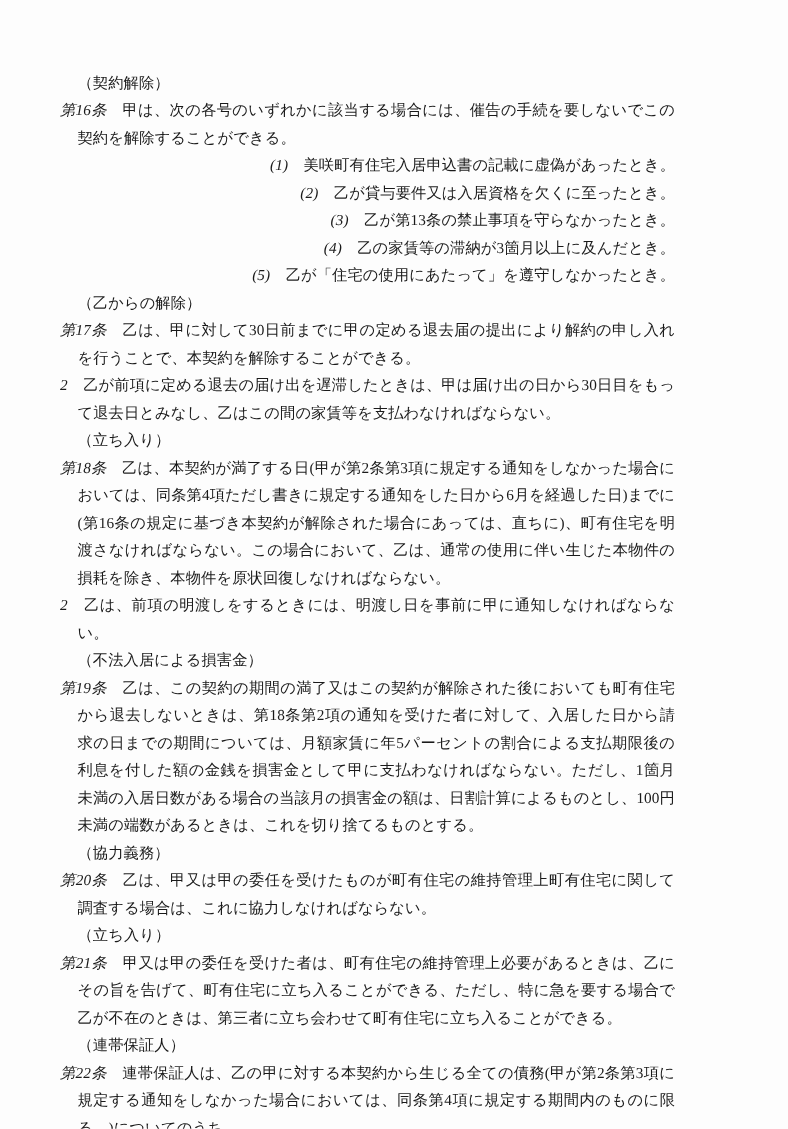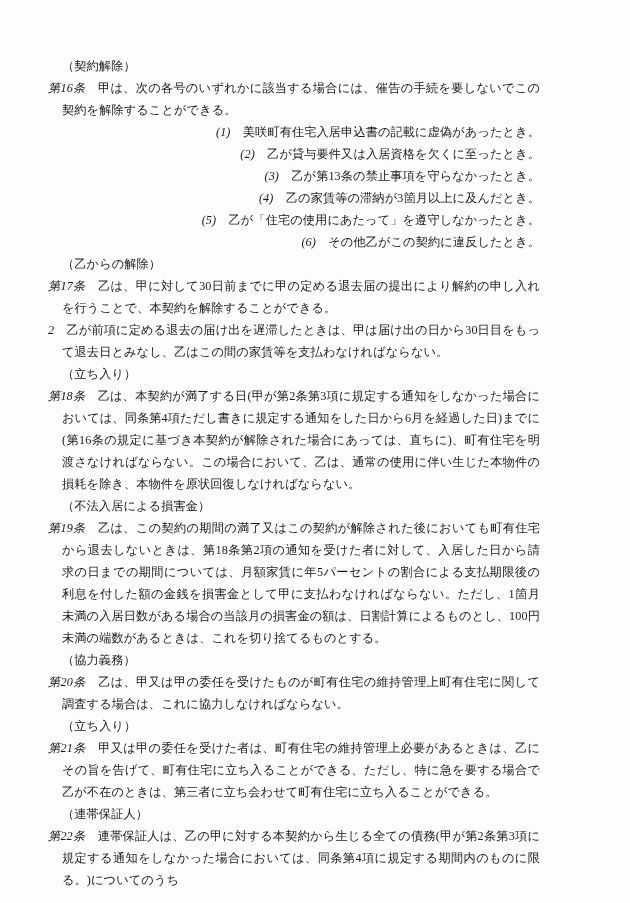--- a/index.html
+++ b/index.html
@@ -77,26 +77,26 @@
 
 <div class="page">
   <div class="doc-body" id="doc-body">
       <p class="blk blk-heading"><span>（契約解除）</span></p>
       <p class="blk blk-article"><span class="marker">第16条</span><span class="marker">　</span><span>甲は、次の各号のいずれかに該当する場合には、催告の手続を要しないでこの契約を解除することができる。</span></p>
       <p class="blk blk-item"><span class="marker">(1)</span><span class="marker">　</span><span>美咲町有住宅入居申込書の記載に虚偽があったとき。</span></p>
       <p class="blk blk-item"><span class="marker">(2)</span><span class="marker">　</span><span>乙が貸与要件又は入居資格を欠くに至ったとき。</span></p>
       <p class="blk blk-item"><span class="marker">(3)</span><span class="marker">　</span><span>乙が第13条の禁止事項を守らなかったとき。</span></p>
       <p class="blk blk-item"><span class="marker">(4)</span><span class="marker">　</span><span>乙の家賃等の滞納が3箇月以上に及んだとき。</span></p>
       <p class="blk blk-item"><span class="marker">(5)</span><span class="marker">　</span><span>乙が「住宅の使用にあたって」を遵守しなかったとき。</span></p>
-      <p class="blk blk-item"><span class="marker">(6)</span><span class="marker">　</span><span>その他乙がこの契約に違反したとき。</span></p>
       <p class="blk blk-heading"><span>（乙からの解除）</span></p>
       <p class="blk blk-article"><span class="marker">第17条</span><span class="marker">　</span><span>乙は、甲に対して30日前までに甲の定める退去届の提出により解約の申し入れを行うことで、本契約を解除することができる。</span></p>
       <p class="blk blk-para"><span class="marker">2</span><span class="marker">　</span><span>乙が前項に定める退去の届け出を遅滞したときは、甲は届け出の日から30日目をもって退去日とみなし、乙はこの間の家賃等を支払わなければならない。</span></p>
       <p class="blk blk-heading"><span>（立ち入り）</span></p>
       <p class="blk blk-article"><span class="marker">第18条</span><span class="marker">　</span><span>乙は、本契約が満了する日(甲が第2条第3項に規定する通知をしなかった場合においては、同条第4項ただし書きに規定する通知をした日から6月を経過した日)までに(第16条の規定に基づき本契約が解除された場合にあっては、直ちに)、町有住宅を明渡さなければならない。この場合において、乙は、通常の使用に伴い生じた本物件の損耗を除き、本物件を原状回復しなければならない。</span></p>
+      <p class="blk blk-para"><span class="marker">2</span><span class="marker">　</span><span>乙は、前項の明渡しをするときには、明渡し日を事前に甲に通知しなければならない。</span></p>
       <p class="blk blk-heading"><span>（不法入居による損害金）</span></p>
       <p class="blk blk-article"><span class="marker">第19条</span><span class="marker">　</span><span>乙は、この契約の期間の満了又はこの契約が解除された後においても町有住宅から退去しないときは、第18条第2項の通知を受けた者に対して、入居した日から請求の日までの期間については、月額家賃に年5パーセントの割合による支払期限後の利息を付した額の金銭を損害金として甲に支払わなければならない。ただし、1箇月未満の入居日数がある場合の当該月の損害金の額は、日割計算によるものとし、100円未満の端数があるときは、これを切り捨てるものとする。</span></p>
       <p class="blk blk-heading"><span>（協力義務）</span></p>
       <p class="blk blk-article"><span class="marker">第20条</span><span class="marker">　</span><span>乙は、甲又は甲の委任を受けたものが町有住宅の維持管理上町有住宅に関して調査する場合は、これに協力しなければならない。</span></p>
       <p class="blk blk-heading"><span>（立ち入り）</span></p>
       <p class="blk blk-article"><span class="marker">第21条</span><span class="marker">　</span><span>甲又は甲の委任を受けた者は、町有住宅の維持管理上必要があるときは、乙にその旨を告げて、町有住宅に立ち入ることができる、ただし、特に急を要する場合で乙が不在のときは、第三者に立ち会わせて町有住宅に立ち入ることができる。</span></p>
       <p class="blk blk-heading"><span>（連帯保証人）</span></p>
       <p class="blk blk-article"><span class="marker">第22条</span><span class="marker">　</span><span>連帯保証人は、乙の甲に対する本契約から生じる全ての債務(甲が第2条第3項に規定する通知をしなかった場合においては、同条第4項に規定する期間内のものに限る。)についてのうち</span></p>
     </div>
 </div>

